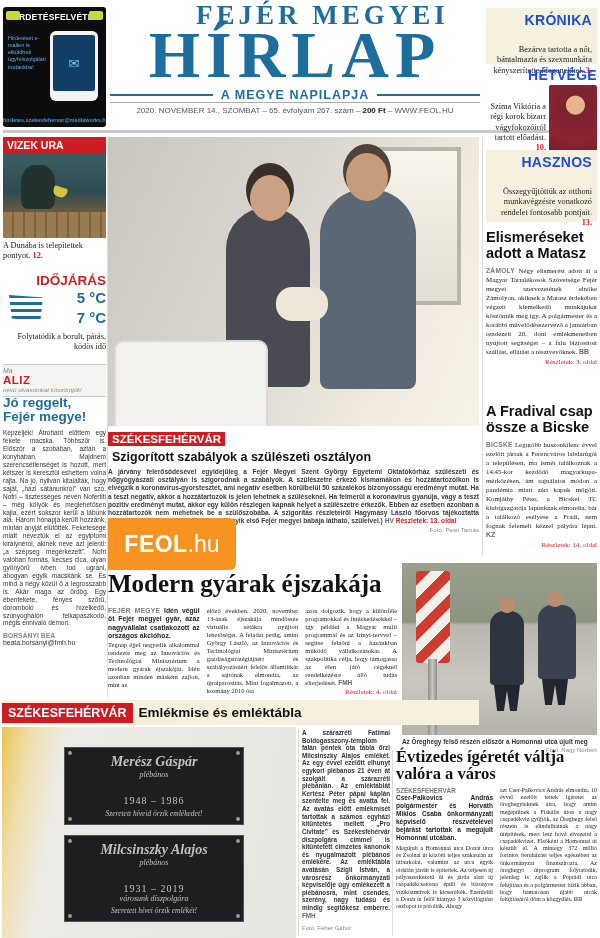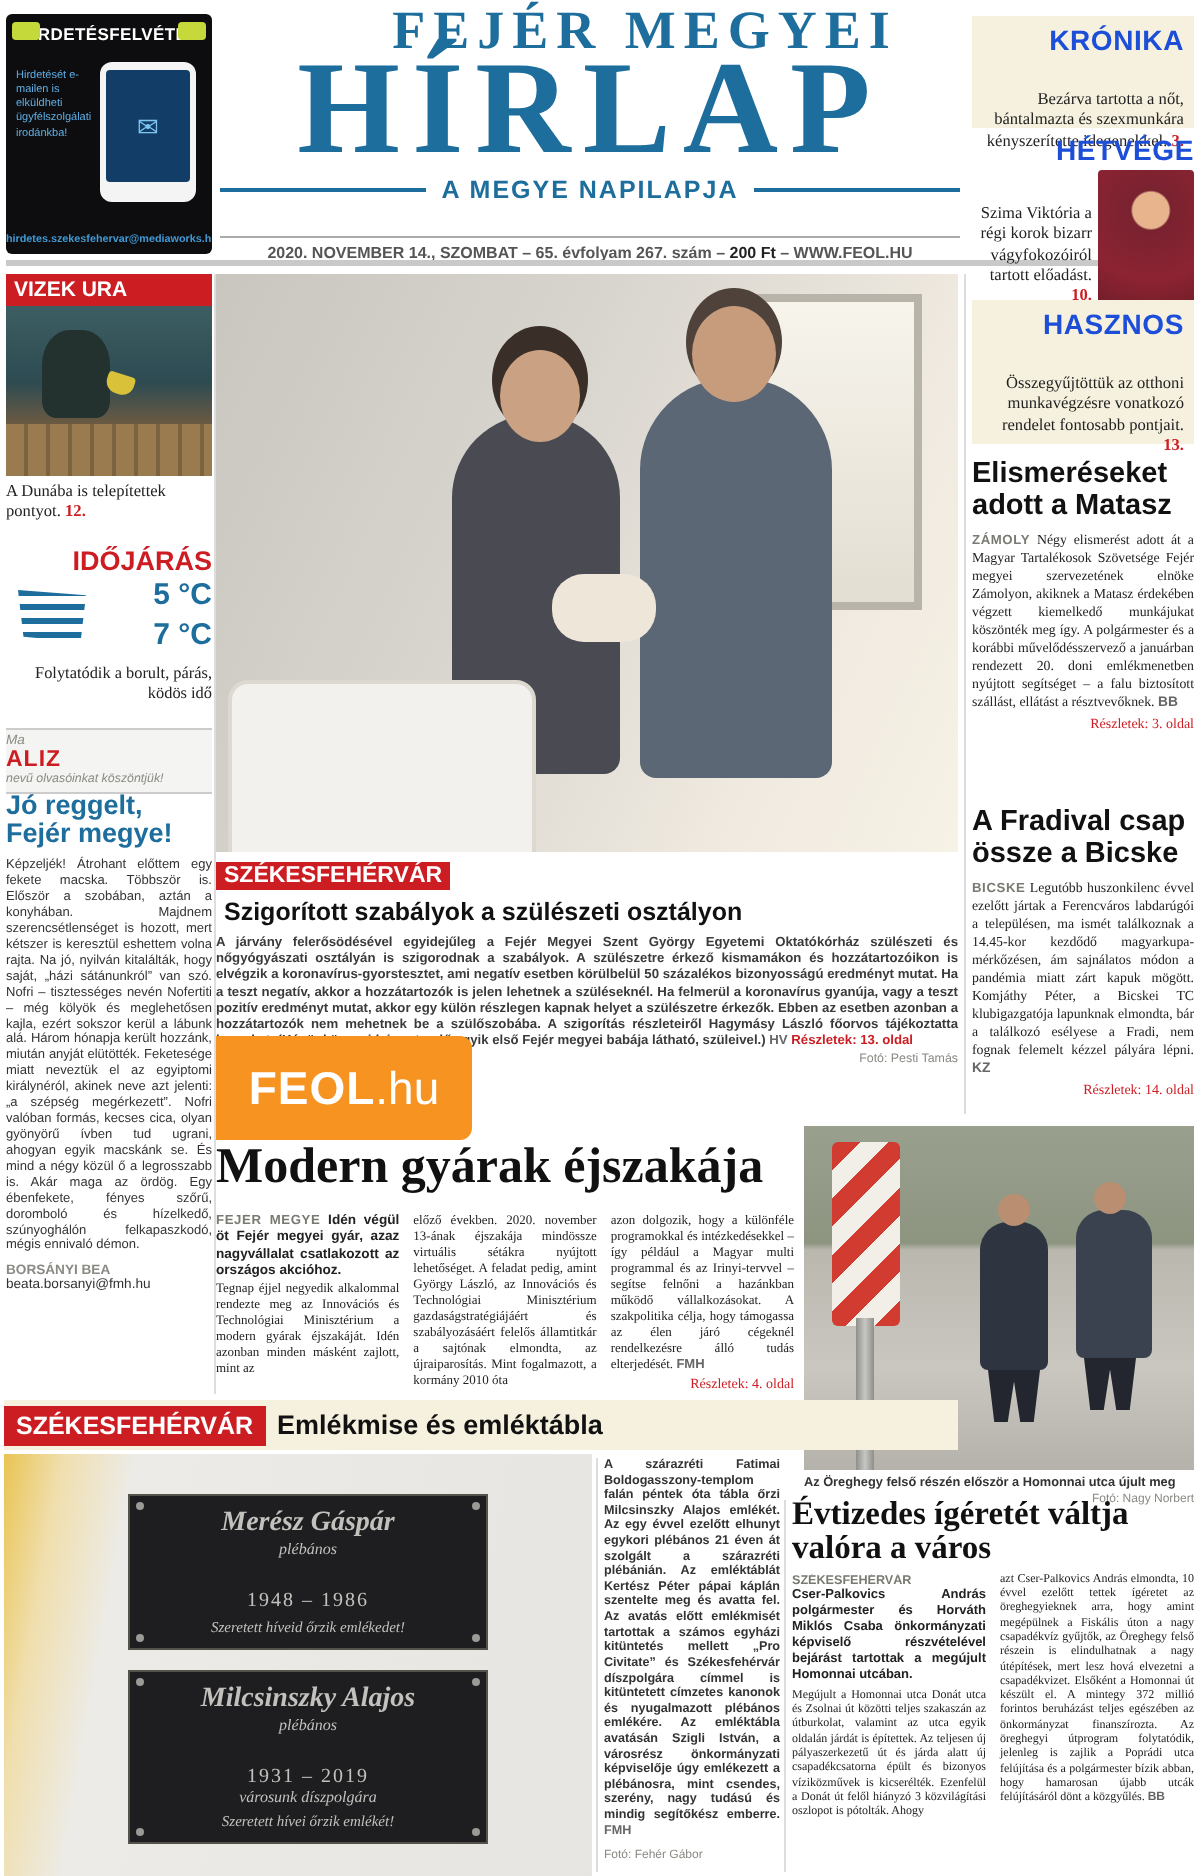--- a/index.html
+++ b/index.html
@@ -14,21 +14,21 @@
   .adbox .adtext{position:absolute;left:5px;top:28px;width:34px;color:#5fb0e6;font-size:5.5px;line-height:1.3;}
   .adbox .phone{position:absolute;right:8px;top:24px;width:48px;height:70px;background:#f4f4f4;border-radius:6px;padding:4px 3px 10px 3px;box-sizing:border-box;}
   .adbox .screen{width:100%;height:100%;background:#123d66;border-radius:2px;display:flex;align-items:center;justify-content:center;color:#7ec4f2;font-size:13px;}
   .adbox .ademail{position:absolute;left:0;right:0;bottom:4px;text-align:center;color:#3f9ad6;font-size:5.4px;font-weight:bold;}
   .masthead{left:110px;top:2px;width:370px;text-align:center;color:#1d6d9d;}
   .mh-pre{font-family:"Liberation Serif",serif;font-weight:bold;font-size:27px;letter-spacing:4px;line-height:1;margin-left:55px;}
   .mh-main{font-family:"Liberation Serif",serif;font-weight:bold;font-size:66px;letter-spacing:6px;line-height:.92;margin-top:-4px;}
   .tagline{display:flex;align-items:center;gap:8px;margin-top:2px;}
   .tagline .rule{flex:1;height:2px;background:#1d6d9d;}
   .tagline .tgtext{font-weight:bold;font-size:12.5px;letter-spacing:1px;color:#1d6d9d;}
-  .dateline{margin-top:16px;border-top:1px solid #aaa;padding-top:3px;font-size:8px;color:#555;font-weight:bold;}
+  .dateline{margin-top:0;border-top:1px solid #aaa;padding-top:3px;font-size:8px;color:#555;}
   .dateline b{color:#222;}
   .header-divider{left:3px;top:130px;width:594px;height:3px;background:#c9c9c9;}
   
   .creambox{background:#f6f1df;padding:4px 5px;box-sizing:border-box;}
   .sb-title{color:#1d4ed8;font-weight:bold;font-size:14px;text-align:right;letter-spacing:.3px;}
   .sb-teaser{font-family:"Liberation Serif",serif;font-size:8.3px;text-align:right;line-height:1.25;color:#222;margin-top:17px;}
   .pg-red{color:#cc1d23;font-weight:bold;}
   .kronika{left:486px;top:8px;width:111px;height:56px;}
   .hetvege{left:486px;top:67px;width:111px;}
   .hetvege-row{display:flex;gap:3px;margin-top:2px;}

